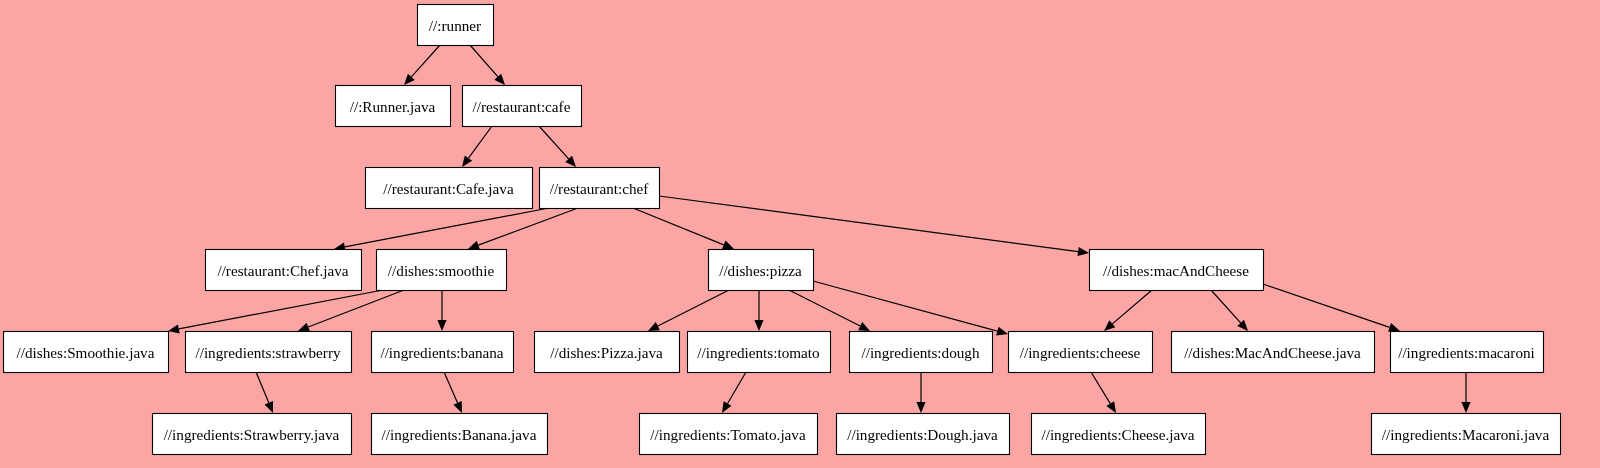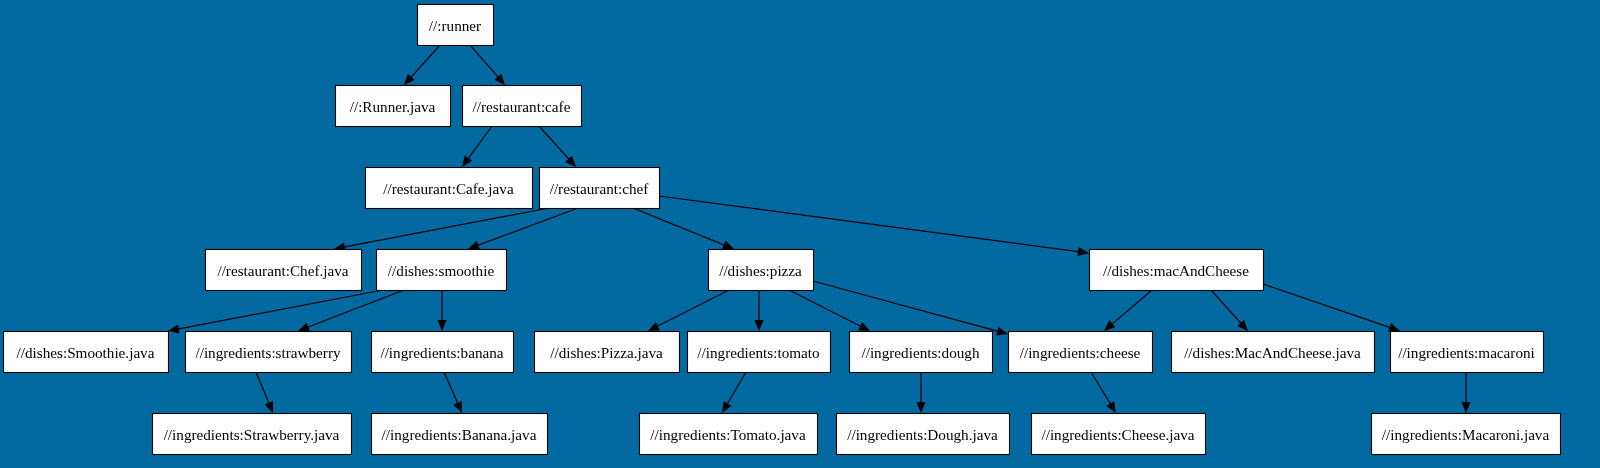--- a/index.html
+++ b/index.html
@@ -7,21 +7,21 @@
     padding: 0;
     background: #ffffff;
   }
   body {
     font-family: "Liberation Serif", "DejaVu Serif", serif;
   }
   #graph-root {
     position: relative;
     width: 1600px;
     height: 468px;
-    background: #0369a1;
+    background: #fca5a5;
     overflow: hidden;
   }
   #graph-svg {
     position: absolute;
     left: 0;
     top: 0;
     width: 1600px;
     height: 468px;
   }
   .node-rect {

